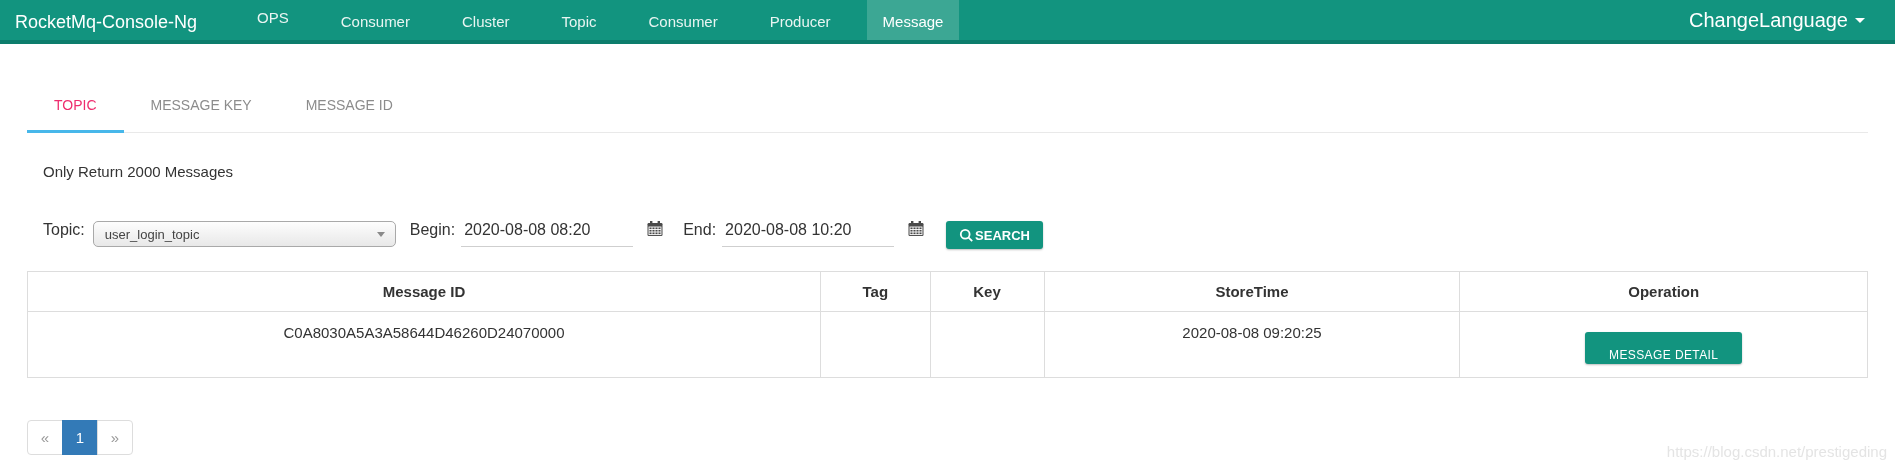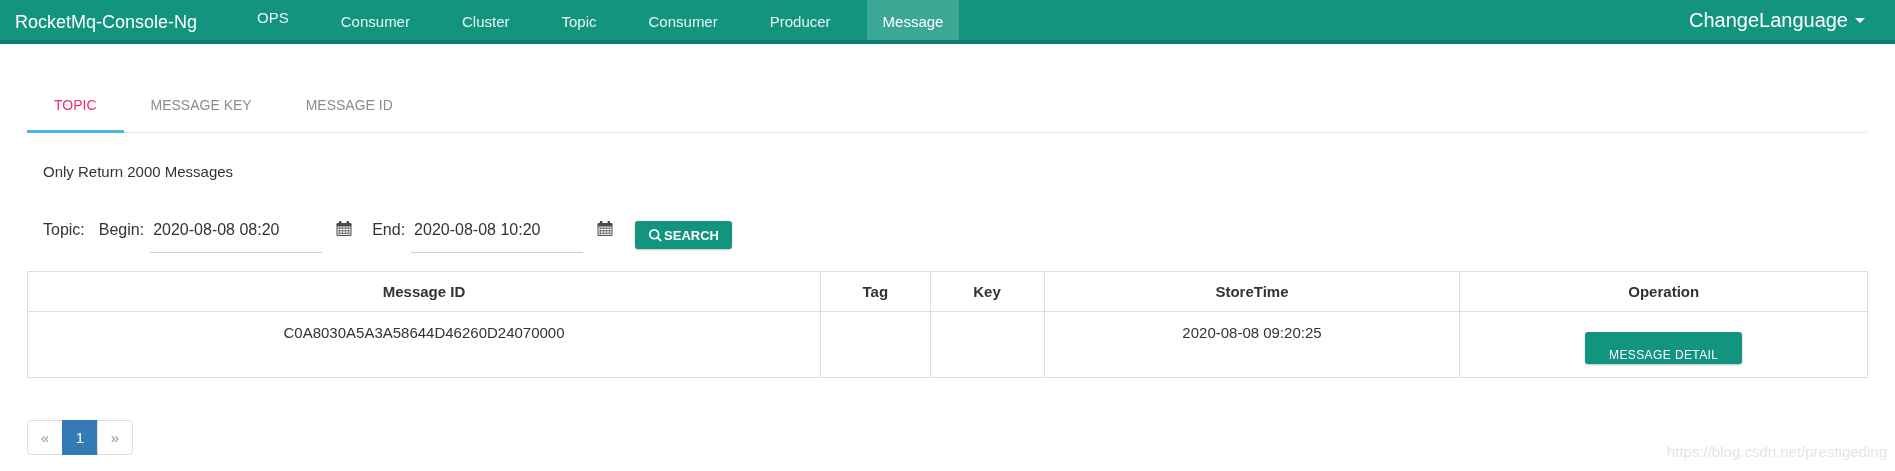--- a/index.html
+++ b/index.html
@@ -61,21 +61,21 @@
   }
   .select-caret {
     position: absolute; right: 10px; top: 10px;
     width: 0; height: 0;
     border-left: 4px solid transparent; border-right: 4px solid transparent;
     border-top: 5px solid #8a8a8a;
   }
   .date-input {
     width: 172px; margin-left: 6px; font-size: 16px; color: #333;
     border: none; border-bottom: 1px solid #CFCFCF; outline: none;
-    padding: 0 3px 13px; background: transparent;
+    padding: 0 3px 7px; background: transparent;
     font-family: "Liberation Sans", sans-serif;
   }
   .lbl.begin { margin-left: 14px; }
   .lbl.end { margin-left: 20px; }
   .cal-icon { margin-left: 14px; cursor: pointer; display: inline-flex; }
   .search-btn {
     margin-left: 22px; height: 28px; padding: 0 13px;
     background: #12947F; color: #fff; border: none; border-radius: 3px;
     font-size: 13px; display: inline-flex; align-items: center; gap: 1px;
     cursor: pointer; box-shadow: 0 1px 2px rgba(0,0,0,.25);
@@ -141,20 +141,24 @@
     <div class="tab">MESSAGE KEY</div>
     <div class="tab">MESSAGE ID</div>
   </div>
 
   
   <div class="notice">Only Return 2000 Messages</div>
 
   
   <div class="filter-row">
     <span class="lbl">Topic:</span>
+    <div class="select-box">
+      <span>user_login_topic</span>
+      <span class="select-caret"></span>
+    </div>
 
     <span class="lbl begin">Begin:</span>
     <input class="date-input" type="text" value="2020-08-08 08:20" style="">
     <span class="cal-icon">
       <svg width="16" height="16" viewBox="0 0 16 16">
         <rect x="3" y="0" width="2.4" height="3.5" fill="#4A4A4A"></rect>
         <rect x="10.6" y="0" width="2.4" height="3.5" fill="#4A4A4A"></rect>
         <rect x="0.5" y="2" width="15" height="13" rx="1.2" fill="#4A4A4A"></rect>
         <rect x="2" y="6" width="12" height="7.6" fill="#4A4A4A" stroke="#FFF" stroke-width="0.9"></rect>
         <line x1="2" y1="8.5" x2="14" y2="8.5" stroke="#FFF" stroke-width="0.9"></line>

